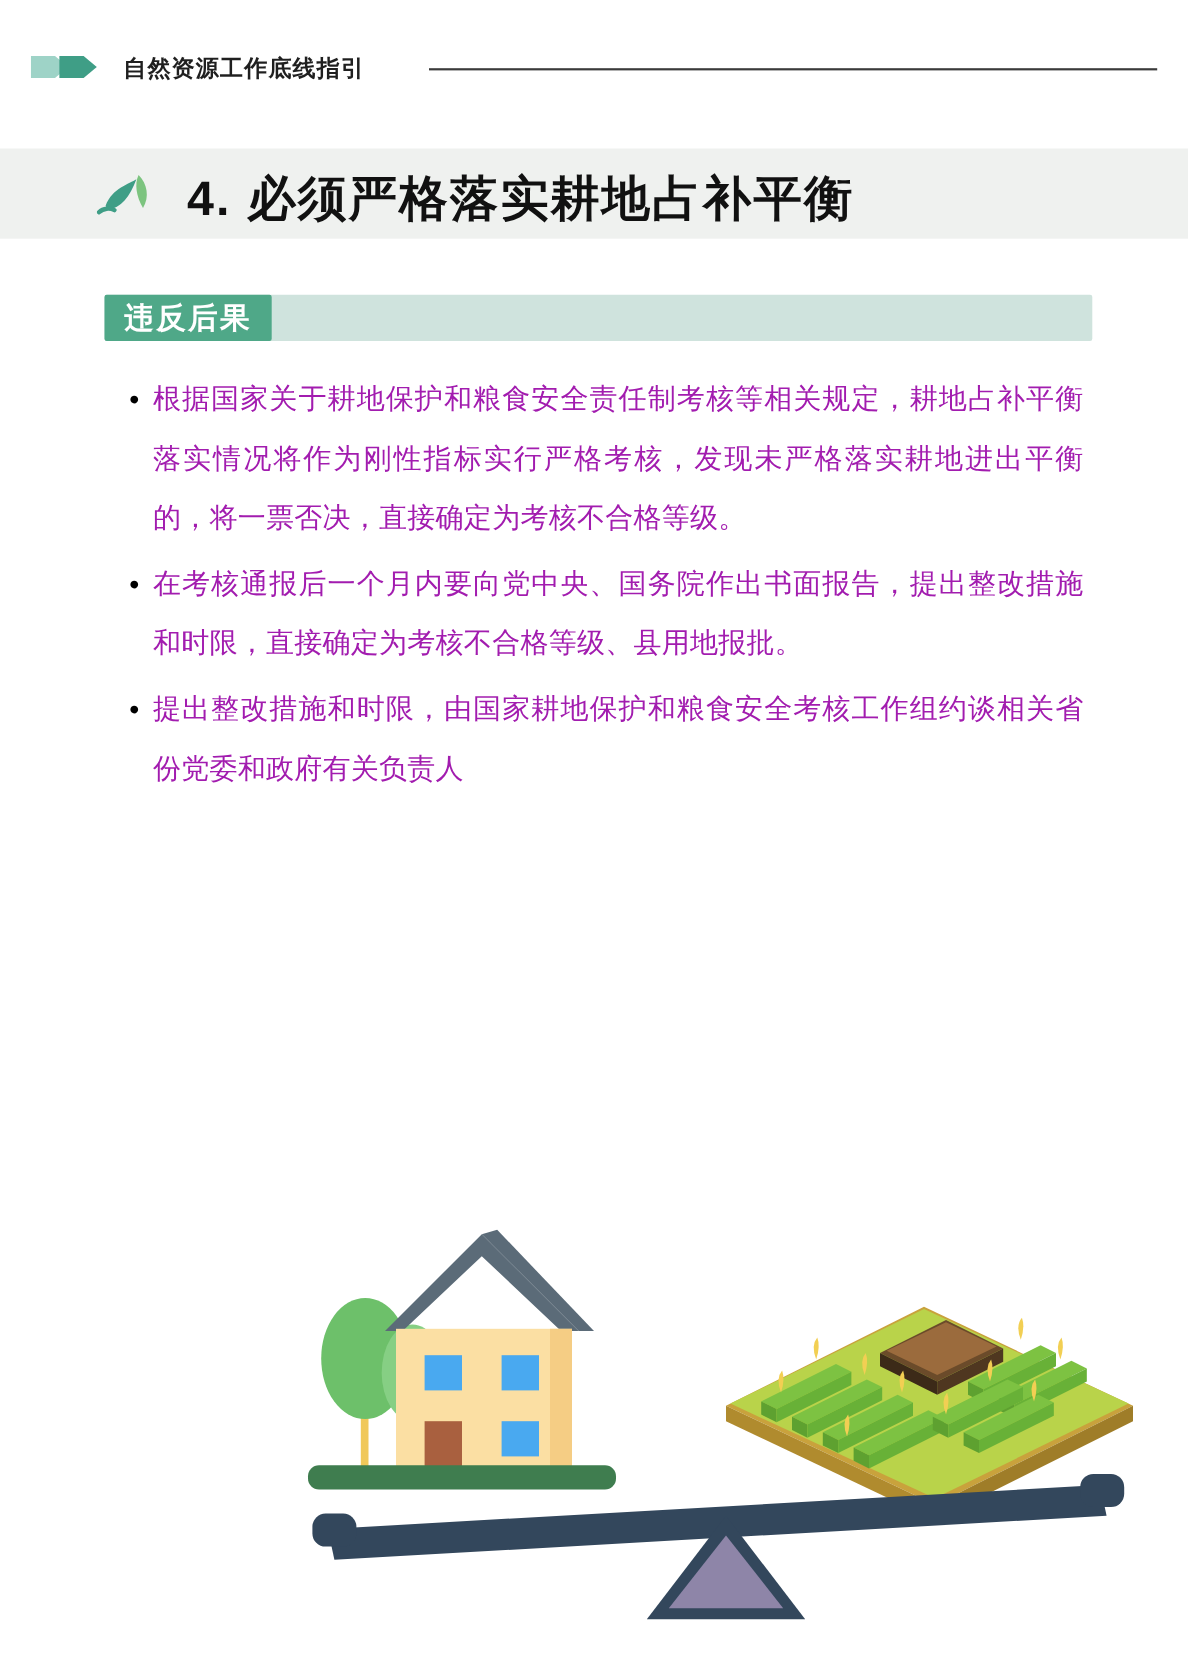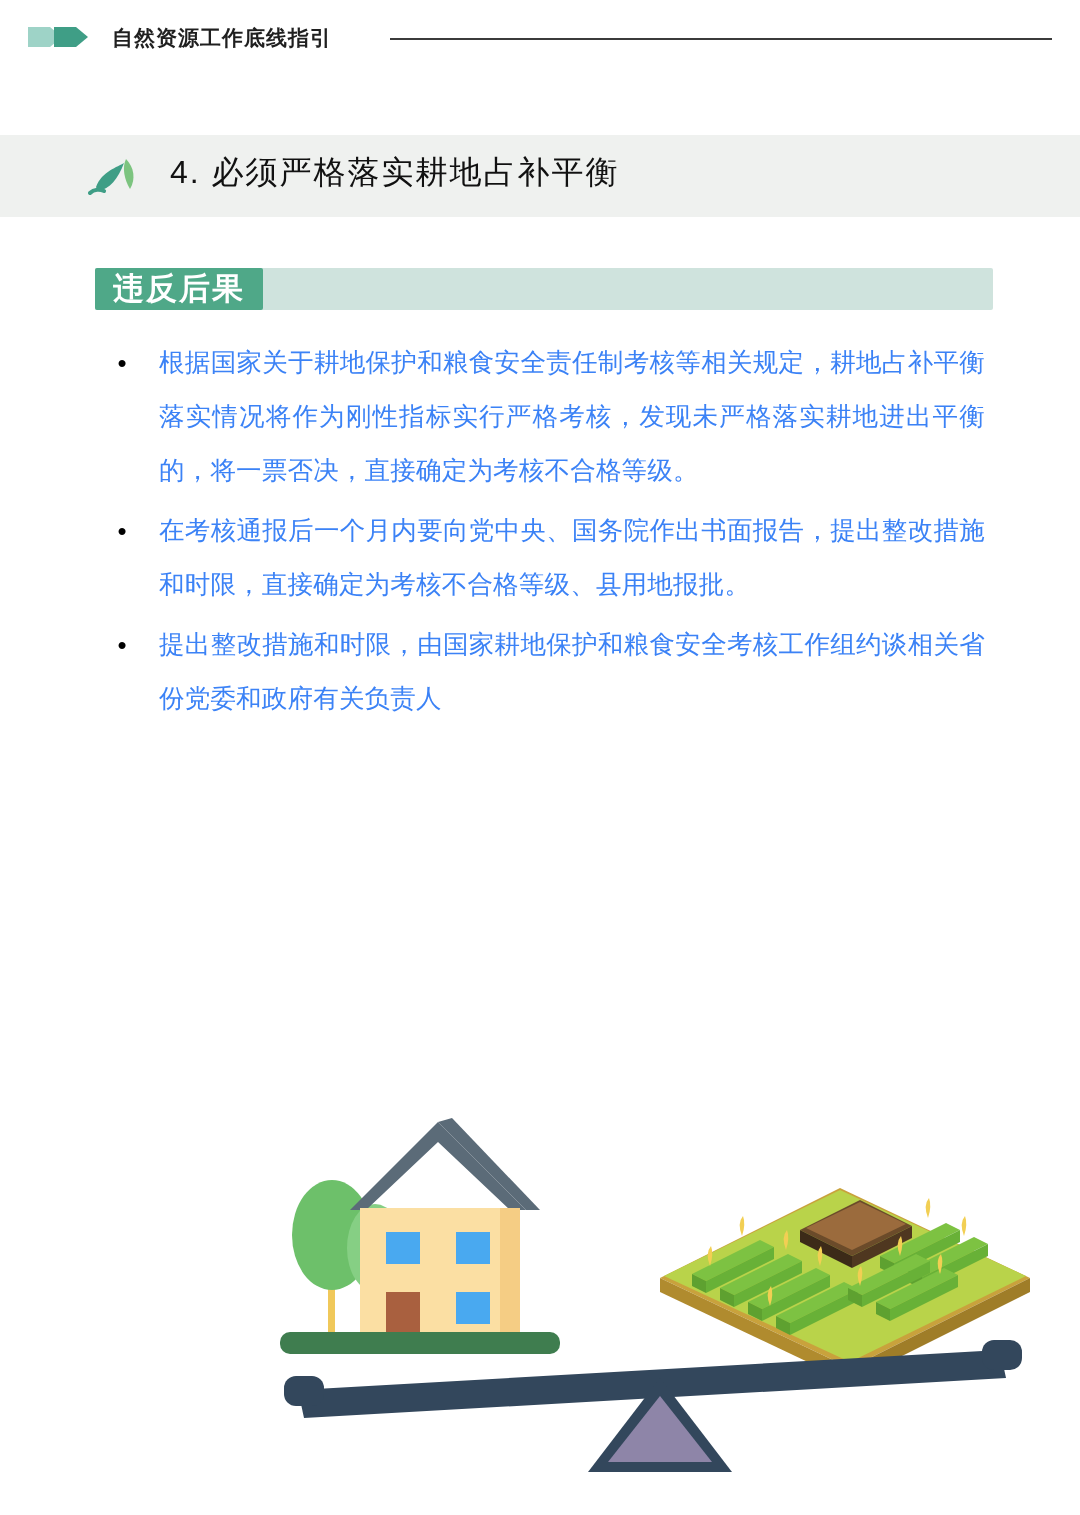--- a/index.html
+++ b/index.html
@@ -12,21 +12,21 @@
     background: #ffffff;
     font-family: "Liberation Sans", "DejaVu Sans", sans-serif;
     color: #1a1a1a;
     position: relative;
     overflow: hidden;
   }
 
   
   .header {
     position: absolute;
-    top: 16px;
+    top: 40px;
     left: 0;
     width: 1080px;
     height: 48px;
   }
   .header-arrows {
     position: absolute;
     left: 28px;
     top: 8px;
     width: 70px;
     height: 26px;
@@ -63,22 +63,22 @@
     position: absolute;
     left: 88px;
     top: 18px;
     width: 70px;
     height: 48px;
   }
   .section-title {
     position: absolute;
     left: 170px;
     top: 16px;
-    font-size: 32px;
-    font-weight: normal;
+    font-size: 44px;
+    font-weight: bold;
     letter-spacing: 2px;
     color: #111111;
     white-space: nowrap;
   }
 
   
   .subheader {
     position: absolute;
     left: 95px;
     top: 268px;
@@ -87,21 +87,21 @@
     background: #cfe3dd;
     border-radius: 2px;
   }
   .subheader-tag {
     position: absolute;
     left: 95px;
     top: 268px;
     height: 42px;
     background: #4fa888;
     color: #ffffff;
-    font-size: 31px;
+    font-size: 27px;
     font-weight: bold;
     letter-spacing: 2px;
     display: flex;
     align-items: center;
     justify-content: center;
     padding: 12px 18px;
     box-sizing: border-box;
     border-radius: 2px;
   }
 
@@ -123,24 +123,23 @@
     font-size: 26px;
     line-height: 54px;
     text-align: center;
     color: #000;
   }
   .bullet-text {
     flex: 1;
     font-family: "Liberation Serif", "DejaVu Serif", serif;
     font-size: 25.5px;
     line-height: 54px;
-    color: #3b82f6;
+    color: #a21caf;
     text-align: justify;
     letter-spacing: 0.2px;
-    margin-left: 20px;
   }
 
   
   .illustration {
     position: absolute;
     left: 240px;
     top: 1060px;
     width: 810px;
     height: 420px;
   }

